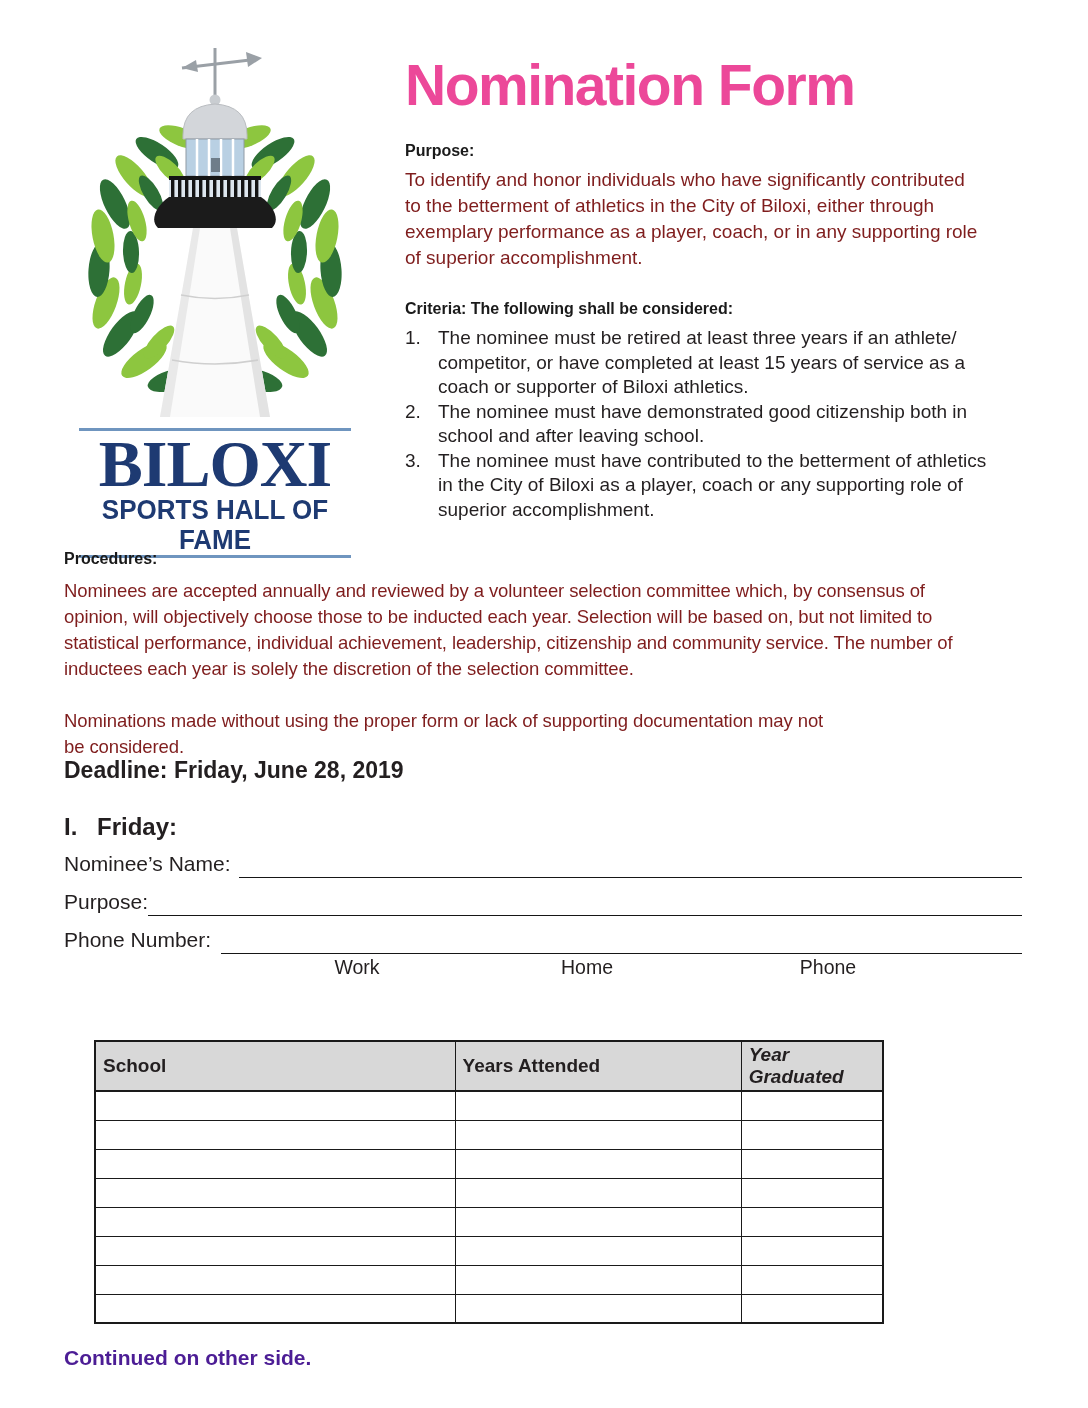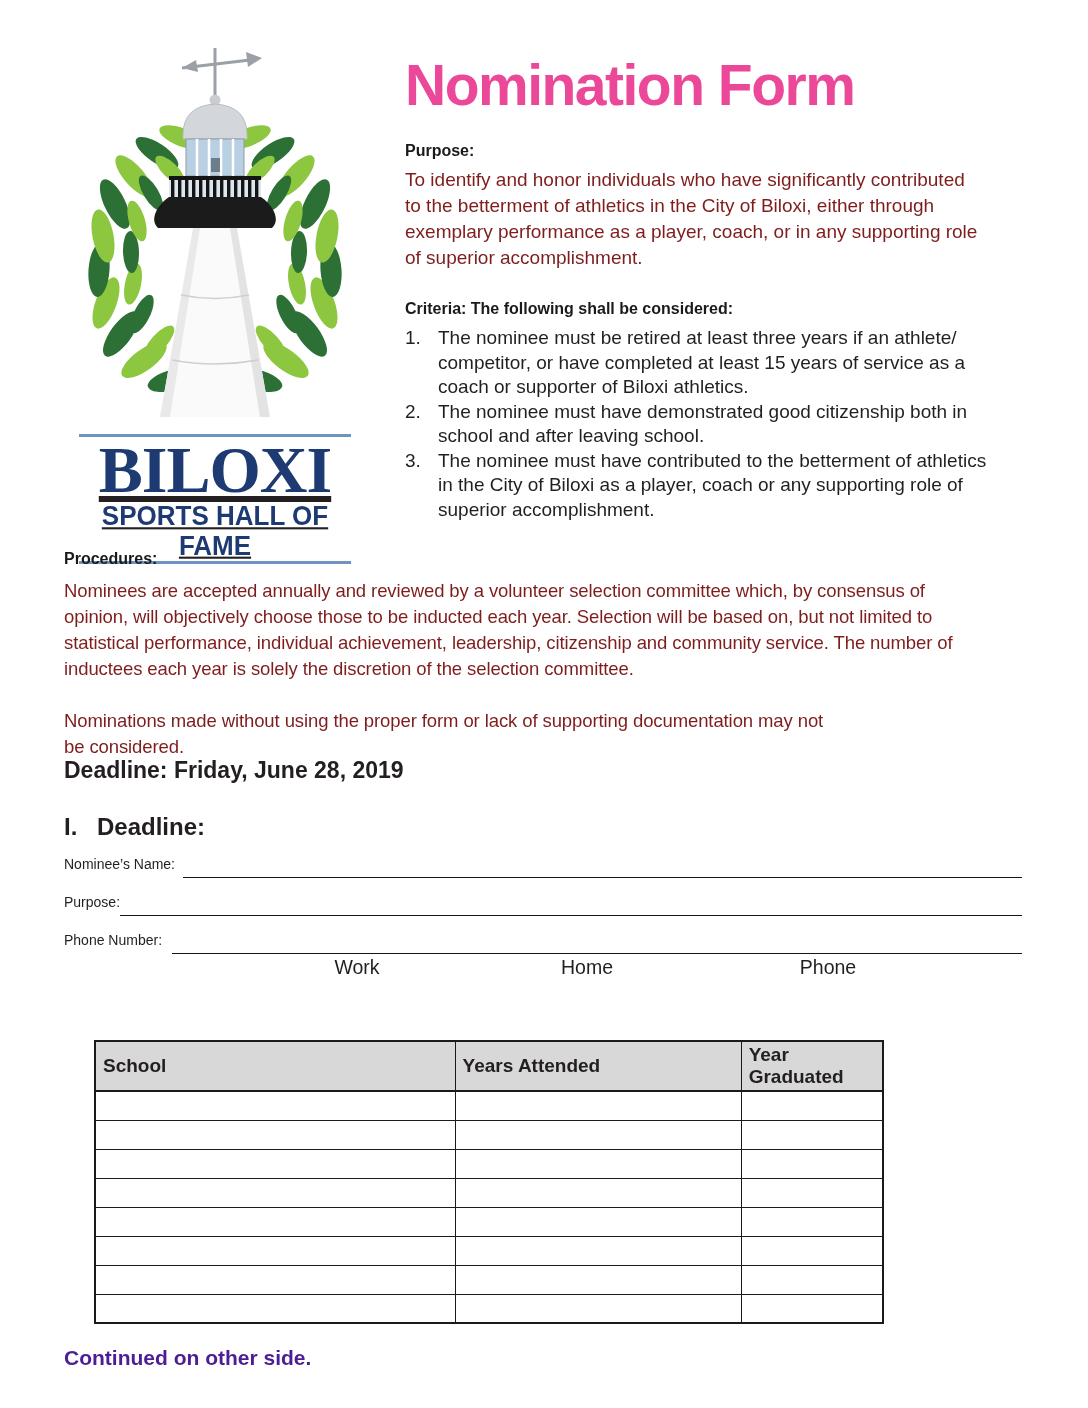--- a/index.html
+++ b/index.html
@@ -5,21 +5,21 @@
   * { margin:0; padding:0; box-sizing:border-box; }
   html,body { background:#ffffff; }
   .page {
     position:relative; width:1088px; height:1408px; background:#ffffff;
     font-family:"Liberation Sans", sans-serif; color:#231f20; overflow:hidden;
   }
 
   
   .logo { position:absolute; left:62px; top:40px; width:306px; }
   .logo svg { display:block; }
-  .wordmark { width:272px; margin:16px auto 0 auto; text-align:center;text-decoration:underline; }
+  .wordmark { width:272px; margin:10px auto 0 auto; text-align:center; }
   .wm-rule { height:3px; background:#6f95bf; }
   .wm-name {
     font-family:"Liberation Serif", serif; font-weight:bold; color:#1e3a72;
     font-size:66px; line-height:62px; letter-spacing:-1px; margin-top:2px;
   }
   .wm-tag {
     font-family:"Liberation Sans", sans-serif; font-weight:bold; color:#1e3a72;
     font-size:26px; line-height:28px; letter-spacing:0px; margin:0 0 4px 0;
     transform:scaleY(1.05); transform-origin:top;
   }
@@ -51,39 +51,39 @@
   .sec-head { position:absolute; font-size:24px; font-weight:bold; display:flex; }
   .sec-head .numeral { flex:none; }
   .nominee-head { left:64px; top:813px; }
   .nominee-head .numeral { width:33px; }
   .edu-head { left:68px; top:994px; }
   .edu-head .numeral { width:32px; }
 
   
   .fields { position:absolute; left:64px; top:840px; width:958px; }
   .field-row { display:flex; align-items:flex-end; height:38px; }
-  .field-label { font-size:14px; line-height:26px; flex:none; padding-bottom:1px; }
+  .field-label { font-size:21px; line-height:26px; flex:none; padding-bottom:1px; }
   .write-line { flex:1; border-bottom:1.6px solid #161616; height:26px; }
   .gap8 { margin-right:8px; } .gap10 { margin-right:10px; }
   .phone-sublabels { position:relative; height:26px; }
   .sublabel { position:absolute; top:2px; transform:translateX(-50%); font-size:19.5px; }
   .sub-work { left:293px; } .sub-home { left:523px; } .sub-cell { left:764px; }
 
   
   .edu-table-wrap { position:absolute; left:65px; top:1040px; width:790px;margin-left:29px; }
   table.edu { width:100%; border-collapse:collapse; table-layout:fixed; }
   table.edu th, table.edu td { border:1.5px solid #1a1a1a; }
   table.edu th {
     background:#d8d8d8; font-size:19px; font-weight:bold; text-align:left;
     height:29px; padding:2px 7px; border-top-width:2.5px; border-bottom-width:2px;
   }
   table.edu td { height:29px; }
   table.edu tr:last-child td { border-bottom-width:2.5px; }
   table.edu th:first-child, table.edu td:first-child { border-left-width:2.5px; }
-  table.edu th:last-child, table.edu td:last-child { border-right-width:2.5px; }
+  table.edu th:last-child, table.edu td:last-child { border-right-width:2.5px;font-style:italic; }
   .col-school { width:45.7%; } .col-years { width:36.3%; } .col-grad { width:18%; }
 
   .continued { position:absolute; left:64px; top:1346px; font-size:21px; font-weight:bold; color:#4c1d95; }
 </style>
 </head>
 <body>
 
 <div class="page">
 
   <div class="logo">
@@ -202,21 +202,21 @@
 statistical performance, individual achievement, leadership, citizenship and community service. The number of
 inductees each year is solely the discretion of the selection committee.</div>
     <div class="body-text proc-body2">Nominations made without using the proper form or lack of supporting documentation may not
 be considered.</div>
   </div>
 
   <div class="deadline">Deadline: Friday, June 28, 2019</div>
 
   <div class="sec-head nominee-head">
     <span class="numeral">I.</span>
-    <span>Deadline:</span>
+    <span>Friday:</span>
   </div>
 
   <div class="fields">
     <div class="field-row">
       <span class="field-label gap8">Nominee’s Name:</span>
       <div class="write-line"></div>
     </div>
     <div class="field-row">
       <span class="field-label">Purpose:</span>
       <div class="write-line"></div>

